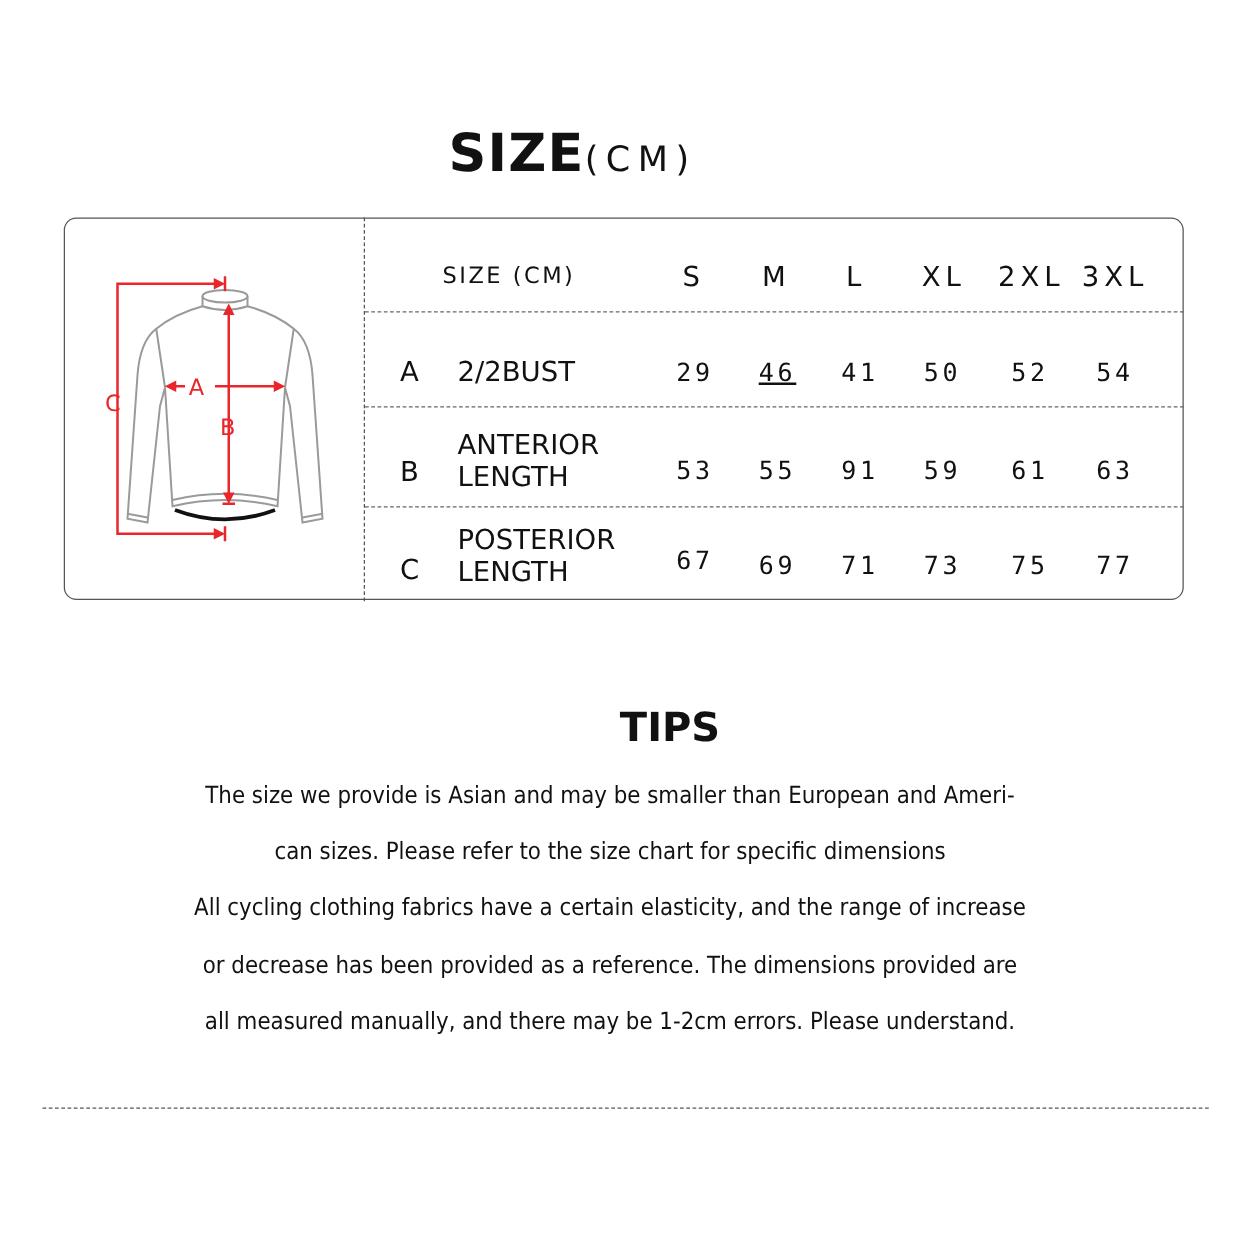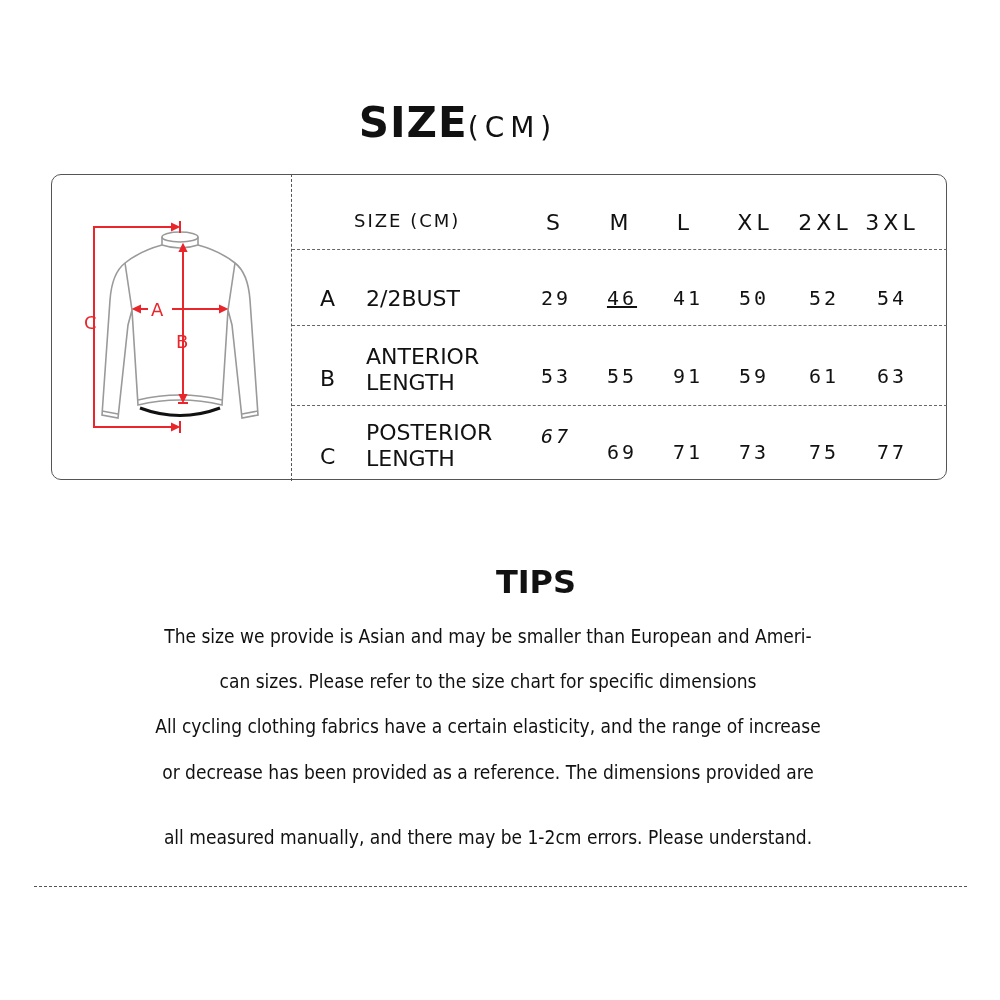--- a/index.html
+++ b/index.html
@@ -116,29 +116,29 @@
     <span class="cell val" style="left:366px; top:38px;">91</span>
     <span class="cell val" style="left:432px; top:38px;">59</span>
     <span class="cell val" style="left:502px; top:38px;">61</span>
     <span class="cell val" style="left:570px; top:38px;">63</span>
   </div>
 
   <div class="row r3">
     <span class="cell letter" style="top:38px;">C</span>
     <span class="cell meas" style="top:14px;">POSTERIOR</span>
     <span class="cell meas" style="top:40px;">LENGTH</span>
-    <span class="cell val" style="left:234px; top:18px;font-style:italic;">67</span>
+    <span class="cell val" style="left:234px; top:30px;">67</span>
     <span class="cell val" style="left:300px; top:34px;">69</span>
     <span class="cell val" style="left:366px; top:34px;">71</span>
     <span class="cell val" style="left:432px; top:34px;">73</span>
     <span class="cell val" style="left:502px; top:34px;">75</span>
     <span class="cell val" style="left:570px; top:34px;">77</span>
   </div>
 </div>
 
 <div class="tips-title">TIPS</div>
 <div class="tips-line" style="top:625px;">The size we provide is Asian and may be smaller than European and Ameri-</div>
 <div class="tips-line" style="top:670px;">can sizes. Please refer to the size chart for specific dimensions</div>
 <div class="tips-line" style="top:715px;">All cycling clothing fabrics have a certain elasticity, and the range of increase</div>
 <div class="tips-line" style="top:761px;">or decrease has been provided as a reference. The dimensions provided are</div>
-<div class="tips-line" style="top:806px;margin-top:20px;">all measured manually, and there may be 1-2cm errors. Please understand.</div>
+<div class="tips-line" style="top:806px;">all measured manually, and there may be 1-2cm errors. Please understand.</div>
 
 <div class="bottom-rule"></div>
 
 </body></html>

